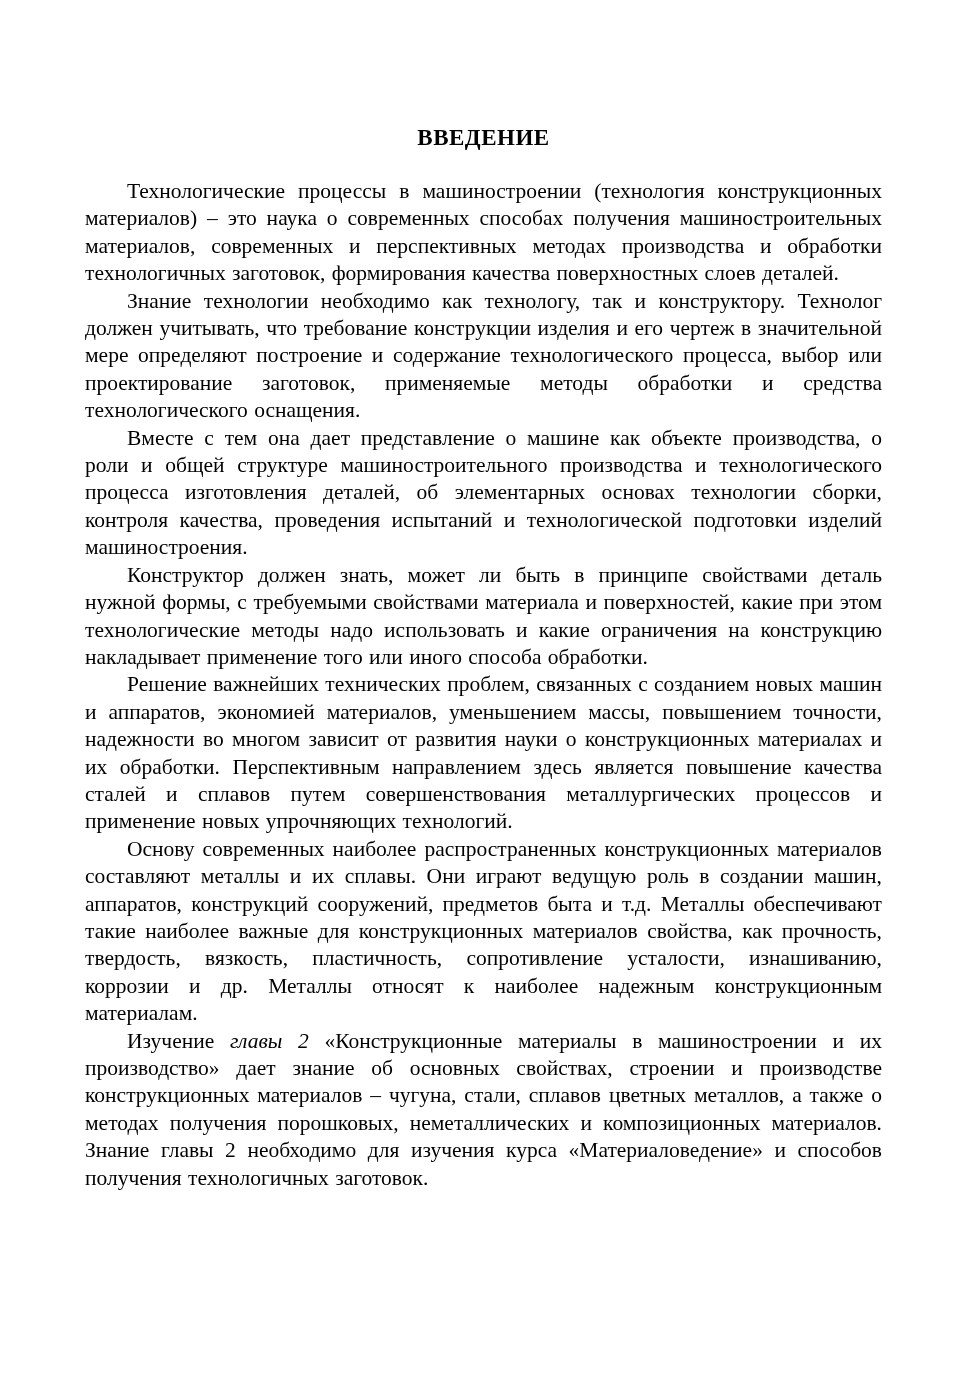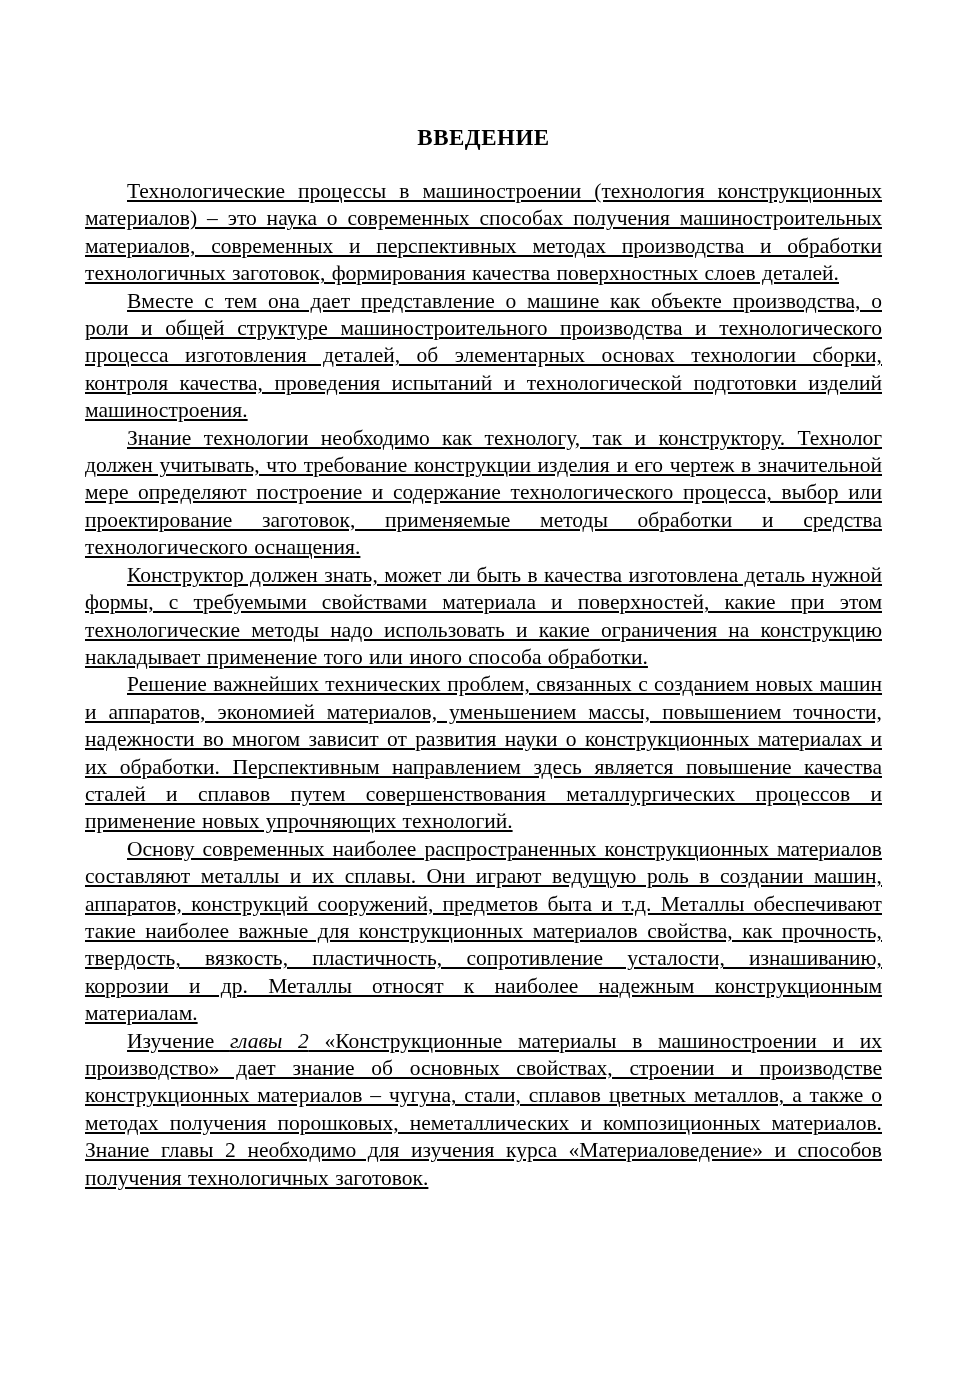--- a/index.html
+++ b/index.html
@@ -31,35 +31,34 @@
     margin: 0 0 26px 0;
     line-height: 28px;
   }
   .body-text p {
     margin: 0;
     font-size: 21.5px;
     line-height: 27.4px;
     text-align: justify;
     text-indent: 42px;
     word-spacing: 1px;
-    text-decoration: underline;
   }
   .body-text p i {
     font-style: italic;
   }
 </style>
 </head>
 <body>
 
 <div class="page">
   <div class="content">
     <h1 class="doc-title">ВВЕДЕНИЕ</h1>
     <div class="body-text">
         <p><span>Технологические процессы в машиностроении (технология конструкционных материалов) – это наука о современных способах получения машиностроительных материалов, современных и перспективных методах производства и обработки технологичных заготовок, формирования качества поверхностных слоев деталей.</span></p>
+        <p><span>Знание технологии необходимо как технологу, так и конструктору. Технолог должен учитывать, что требование конструкции изделия и его чертеж в значительной мере определяют построение и содержание технологического процесса, выбор или проектирование заготовок, применяемые методы обработки и средства технологического оснащения.</span></p>
         <p><span>Вместе с тем она дает представление о машине как объекте производства, о роли и общей структуре машиностроительного производства и технологического процесса изготовления деталей, об элементарных основах технологии сборки, контроля качества, проведения испытаний и технологической подготовки изделий машиностроения.</span></p>
-        <p><span>Знание технологии необходимо как технологу, так и конструктору. Технолог должен учитывать, что требование конструкции изделия и его чертеж в значительной мере определяют построение и содержание технологического процесса, выбор или проектирование заготовок, применяемые методы обработки и средства технологического оснащения.</span></p>
-        <p><span>Конструктор должен знать, может ли быть в качества изготовлена деталь нужной формы, с требуемыми свойствами материала и поверхностей, какие при этом технологические методы надо использовать и какие ограничения на конструкцию накладывает применение того или иного способа обработки.</span></p>
+        <p><span>Конструктор должен знать, может ли быть в принципе свойствами деталь нужной формы, с требуемыми свойствами материала и поверхностей, какие при этом технологические методы надо использовать и какие ограничения на конструкцию накладывает применение того или иного способа обработки.</span></p>
         <p><span>Решение важнейших технических проблем, связанных с созданием новых машин и аппаратов, экономией материалов, уменьшением массы, повышением точности, надежности во многом зависит от развития науки о конструкционных материалах и их обработки. Перспективным направлением здесь является повышение качества сталей и сплавов путем совершенствования металлургических процессов и применение новых упрочняющих технологий.</span></p>
         <p><span>Основу современных наиболее распространенных конструкционных материалов составляют металлы и их сплавы. Они играют ведущую роль в создании машин, аппаратов, конструкций сооружений, предметов быта и т.д. Металлы обеспечивают такие наиболее важные для конструкционных материалов свойства, как прочность, твердость, вязкость, пластичность, сопротивление усталости, изнашиванию, коррозии и др. Металлы относят к наиболее надежным конструкционным материалам.</span></p>
         <p><span>Изучение </span><i>главы 2</i><span> «Конструкционные материалы в машиностроении и их производство» дает знание об основных свойствах, строении и производстве конструкционных материалов – чугуна, стали, сплавов цветных металлов, а также о методах получения порошковых, неметаллических и композиционных материалов. Знание главы 2 необходимо для изучения курса «Материаловедение» и способов получения технологичных заготовок.</span></p>
       </div>
   </div>
 </div>
 
 </body></html>

